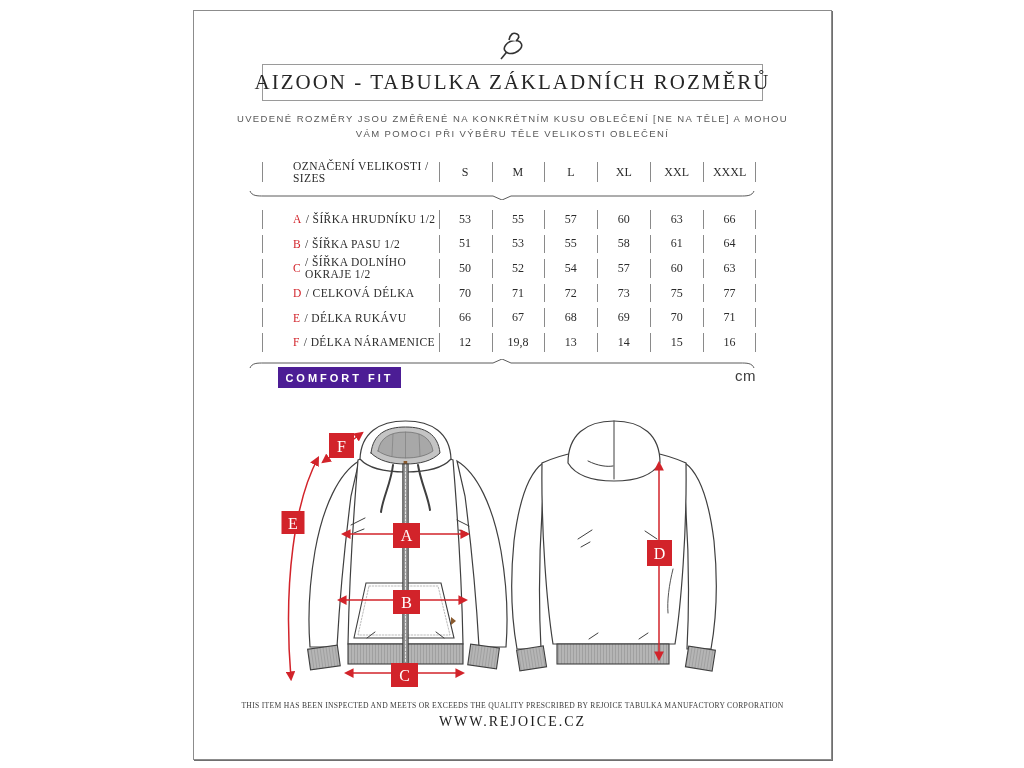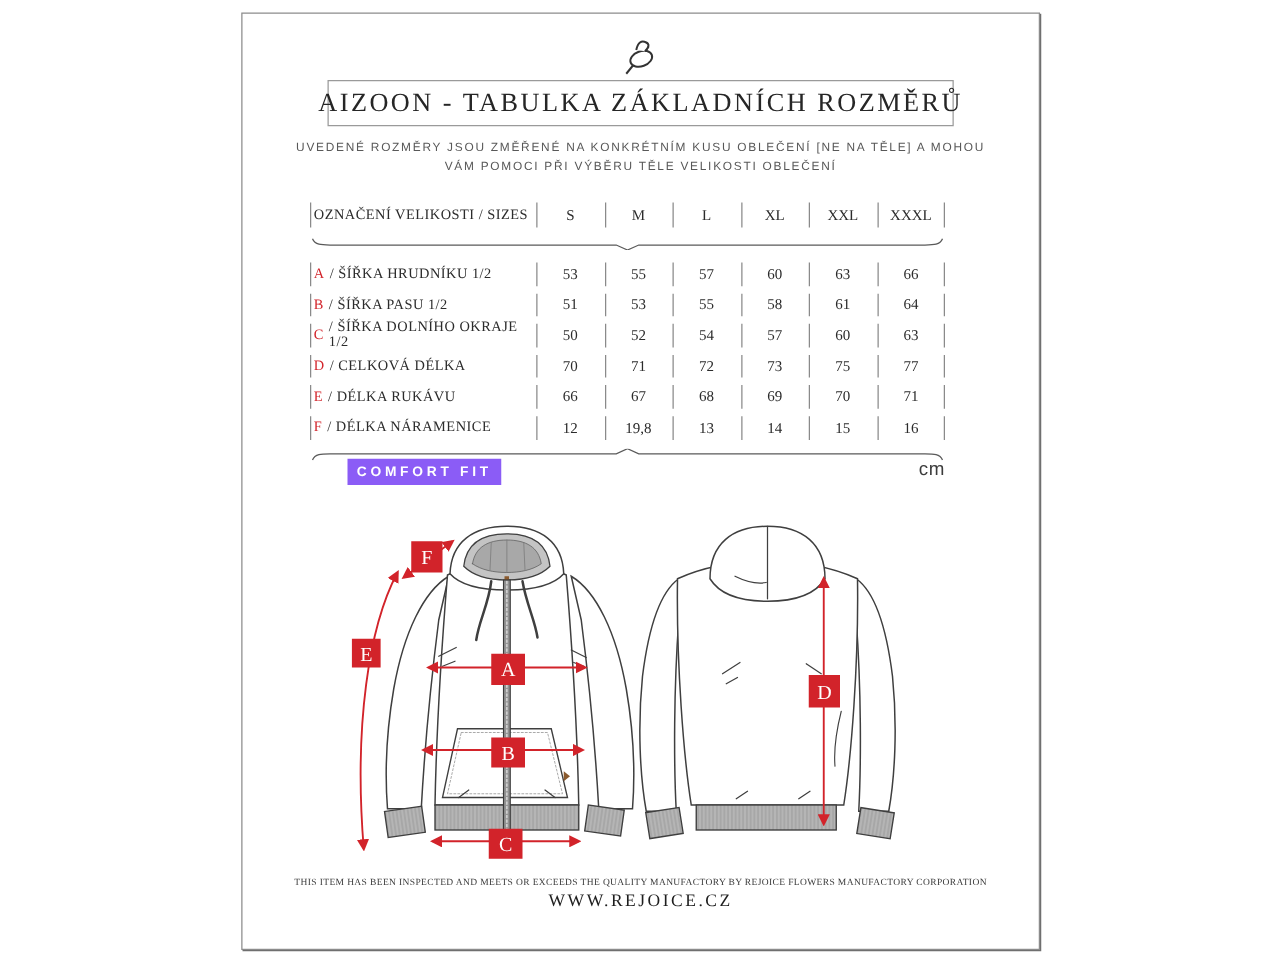--- a/index.html
+++ b/index.html
@@ -14,27 +14,27 @@
   .subtitle{position:absolute;left:0;top:100px;width:637px;text-align:center;
             font-family:"Liberation Sans", sans-serif;font-size:9.5px;letter-spacing:1.4px;
             color:#585858;line-height:15px;}
   
   .sizetable{position:absolute;left:54px;top:148px;width:508px;}
   .trow{display:flex;height:24.6px;align-items:center;}
   .thead{height:26px;}
   .cell{position:relative;height:100%;display:flex;align-items:center;box-sizing:border-box;}
   .cell::before{content:"";position:absolute;left:0;top:3px;bottom:3px;width:1px;background:#8a8a8a;}
   .cell.last::after{content:"";position:absolute;right:0;top:3px;bottom:3px;width:1px;background:#8a8a8a;}
-  .c-label{width:181px;padding-left:3px;font-size:11.5px;letter-spacing:0.4px;color:#2b2b2b;}
+  .c-label{width:181px;padding-left:31px;font-size:11.5px;letter-spacing:0.4px;color:#2b2b2b;margin-left:14px;}
   .c-size{width:54.5px;justify-content:center;font-size:12px;color:#2b2b2b;}
   .letter{color:#d2232a;margin-right:4px;}
   .brace{position:absolute;left:54px;width:508px;height:10px;}
   .brace1{top:179px;}
   .brace2{top:348px;}
-  .fit-badge{position:absolute;left:84px;top:356px;width:123px;height:21px;background:#8b5cf6;
+  .fit-badge{position:absolute;left:84px;top:356px;width:123px;height:21px;background:#4c1d95;
              color:#fff;font-family:"Liberation Sans", sans-serif;font-size:11px;font-weight:bold;
              letter-spacing:3px;display:flex;align-items:center;justify-content:center;}
   .unit{position:absolute;left:535px;top:356px;width:27px;text-align:right;
         font-family:"Liberation Sans", sans-serif;font-size:15px;color:#3c3c3c;letter-spacing:0.5px;}
   .diagram{position:absolute;left:87px;top:390px;width:510px;height:310px;}
   .quality-note{position:absolute;left:0;top:690px;width:637px;text-align:center;
                 font-size:7.6px;letter-spacing:0.3px;color:#3a3a3a;}
   .website{position:absolute;left:0;top:703px;width:637px;text-align:center;
            font-size:14px;letter-spacing:2px;color:#1e1e1e;}
   svg text.sq{font-family:"Liberation Serif", serif;font-size:16px;fill:#ffffff;text-anchor:middle;}
@@ -234,17 +234,17 @@
         <text class="sq" x="123.5" y="280">C</text>
         <rect x="366" y="139" width="25" height="26" fill="#d2232a"></rect>
         <text class="sq" x="378.5" y="158">D</text>
         <rect x="0.5" y="110" width="23" height="23" fill="#d2232a"></rect>
         <text class="sq" x="12" y="127.5">E</text>
         <rect x="48" y="32" width="25" height="25" fill="#d2232a"></rect>
         <text class="sq" x="60.5" y="50.5">F</text>
       </g>
     </svg>
 
-    <div class="quality-note">THIS ITEM HAS BEEN INSPECTED AND MEETS OR EXCEEDS THE QUALITY MANUFACTORY BY REJOICE FLOWERS MANUFACTORY CORPORATION</div>
+    <div class="quality-note">THIS ITEM HAS BEEN INSPECTED AND MEETS OR EXCEEDS THE QUALITY PRESCRIBED BY REJOICE TABULKA MANUFACTORY CORPORATION</div>
     <div class="website">WWW.REJOICE.CZ</div>
 
   </div>
 </div>
 
 </body></html>

